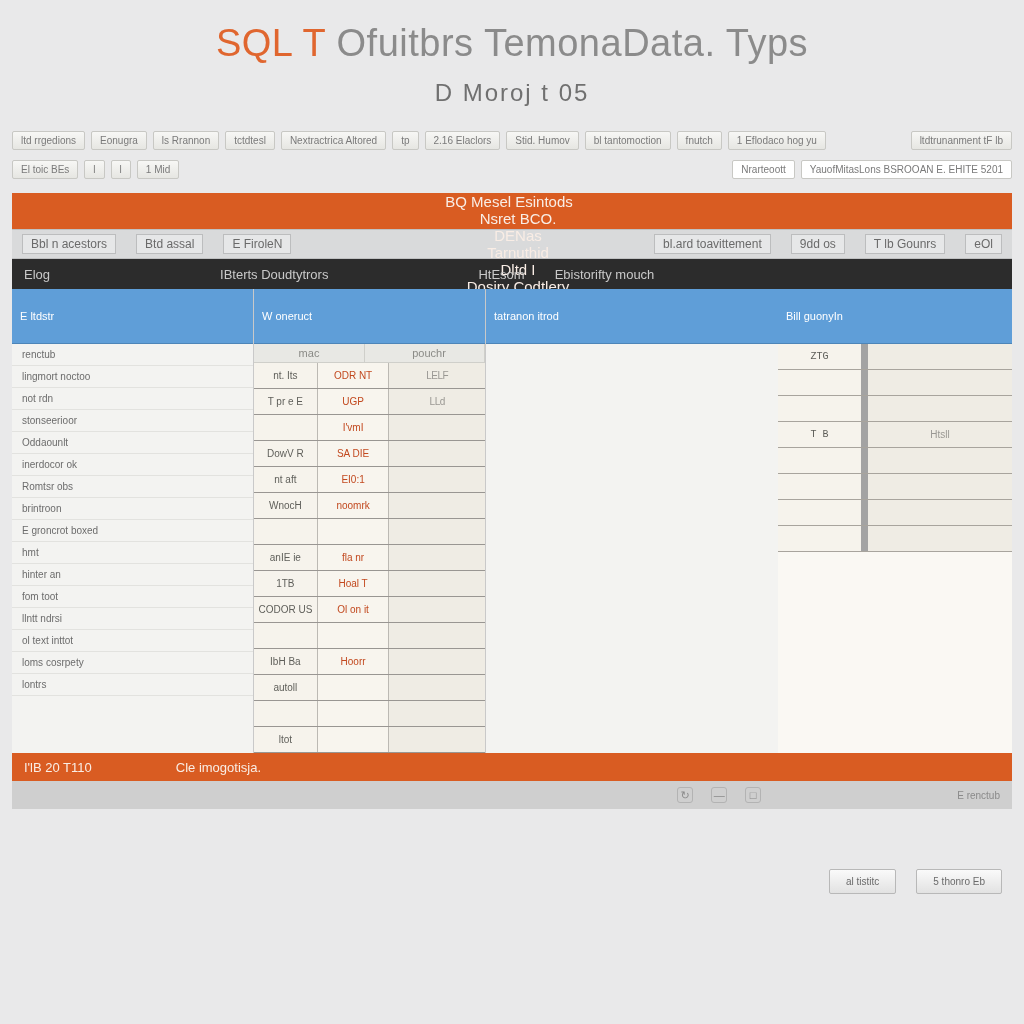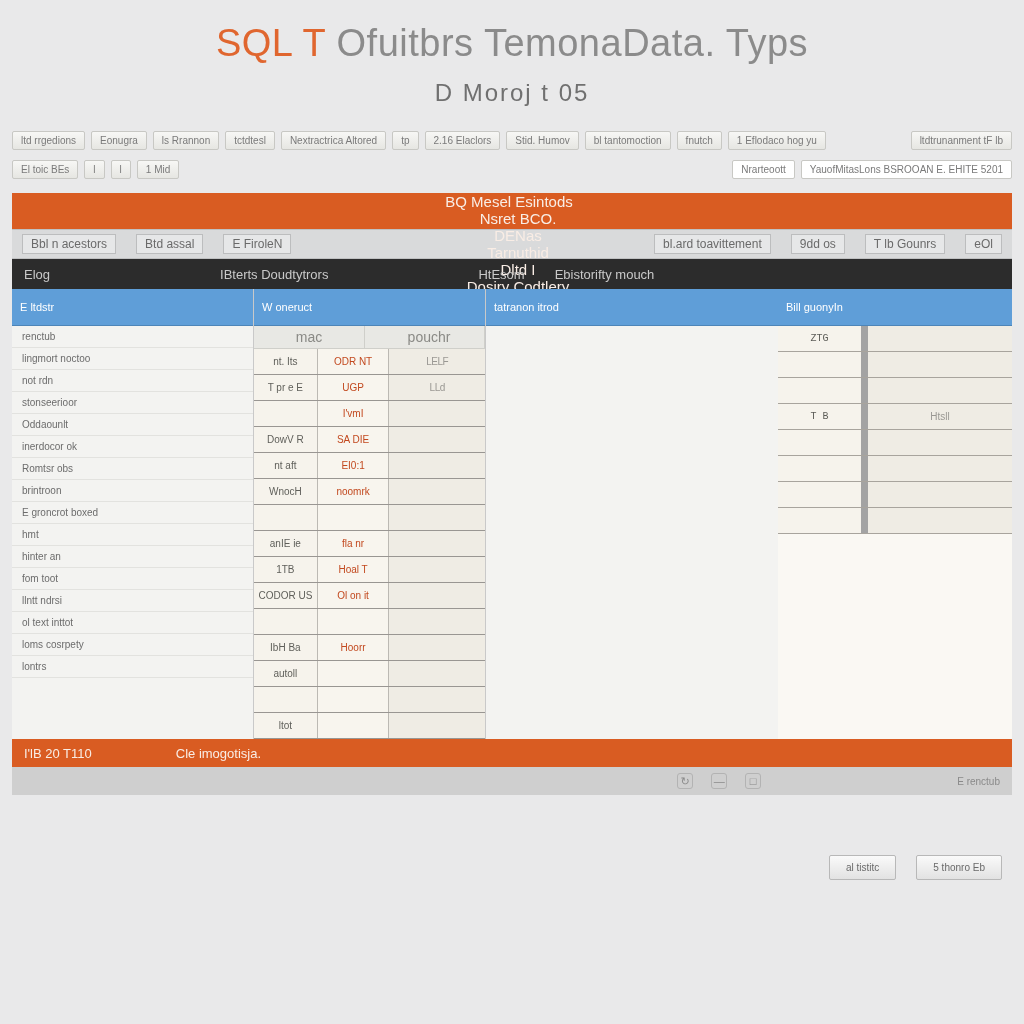--- a/index.html
+++ b/index.html
@@ -91,36 +91,36 @@
     width: 242px;
     border-right: 1px solid #c9c9c9;
     background: #f3f3f1;
     font-size: 10px;
     color: #6c6c6c;
   }
   .blue-hdr {
     background: #5f9ed8;
     color: #fff;
     font-size: 11px;
-    padding: 12px 8px;
+    padding: 21px 8px;
     border-bottom: 1px solid #4d85b8;
   }
   .left-list .row {
     padding: 5px 10px;
     border-bottom: 1px solid #e2e2df;
     white-space: nowrap;
     overflow: hidden;
     cursor: default;
   }
   .mid-table {
     border-right: 1px solid #c9c9c9;
     background: #faf8f3;
   }
   .mid-sub {
-    display: flex; font-size: 14px; color: #8a8a86;
+    display: flex; font-size: 11px; color: #8a8a86;
     background: #e8e8e4;
     border-bottom: 1px solid #cfcfca;
     gap: 9px;
   }
   .mid-sub div { flex: 1; text-align: center; padding: 3px 0; border-right: 1px solid #cfcfca; }
   .mid-row {
     display: flex;
     border-bottom: 1px solid #999692;
     height: 26px;
     font-size: 10px;

